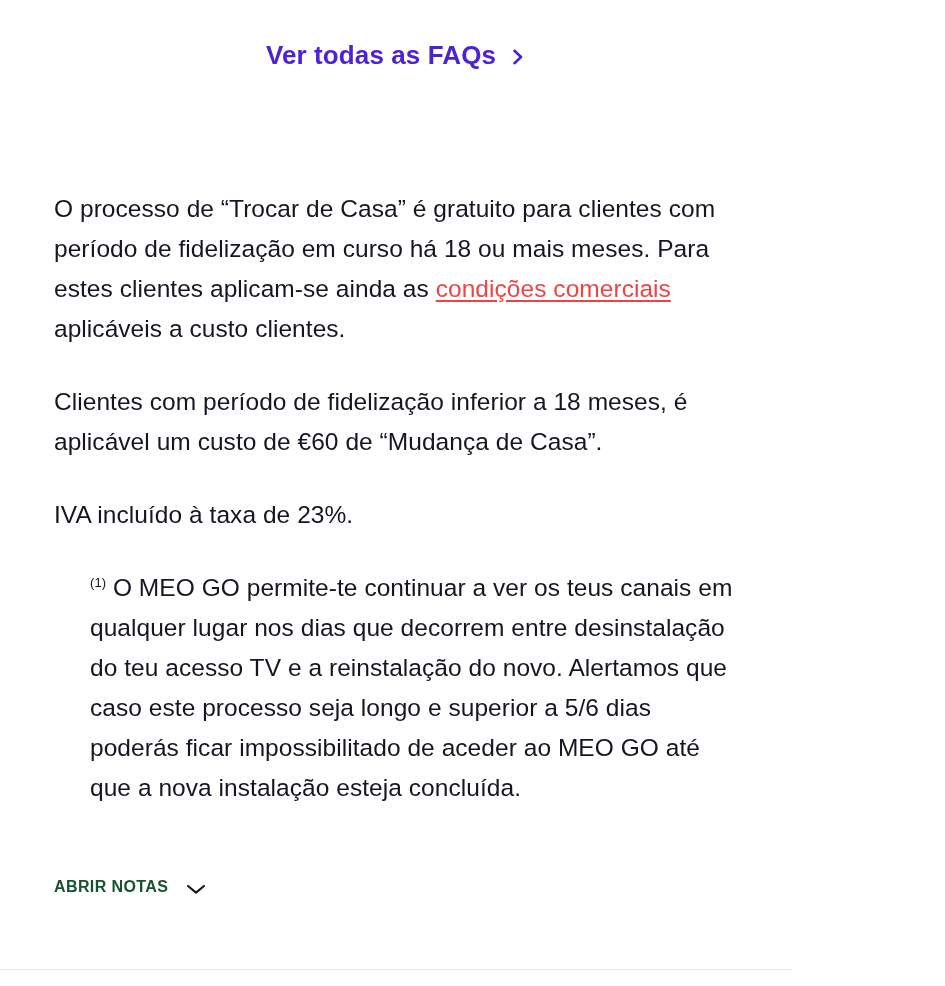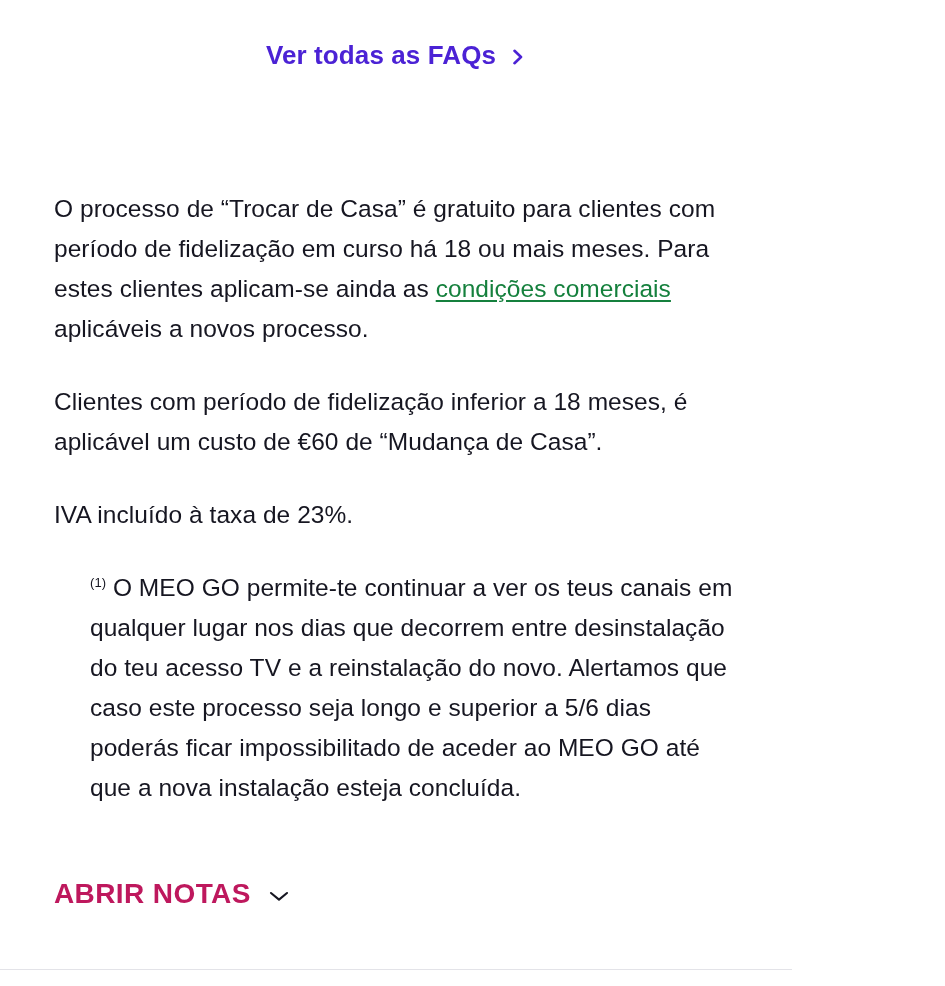--- a/index.html
+++ b/index.html
@@ -60,21 +60,21 @@
     line-height: 40px;
     color: #161621;
     margin: 0 0 33px 0;
     max-width: 830px;
     letter-spacing: 0.05px;
   }
   .para:last-of-type { margin-bottom: 0; }
   .para.wide { max-width: 828px; margin-left: 36px; }
 
   .inline-link {
-    color: #15803d;
+    color: #ef4444;
     text-underline-offset: 3px;
     cursor: pointer;
   }
 
   .sup {
     font-size: 13px;
     vertical-align: super;
     line-height: 0;
   }
 
@@ -82,24 +82,24 @@
   .notes-row {
     position: absolute;
     left: 54px;
     top: 878px;
     display: inline-flex;
     align-items: center;
     gap: 18px;
     cursor: pointer;
   }
   .notes-label {
-    font-size: 28px;
+    font-size: 16px;
     font-weight: bold;
     letter-spacing: 0.4px;
-    color: #be185d;
+    color: #14532d;
     text-align: right;
   }
   .notes-row .chev-down {
     width: 20px;
     height: 12px;
     display: inline-block;
     position: relative;
     top: 2px;
   }
   .notes-row .chev-down svg { display: block; }
@@ -124,21 +124,21 @@
       <span class="chev">
         <svg viewBox="0 0 16 16" width="16" height="16" aria-hidden="true">
           <path d="M4.5 1.8 L11 8 L4.5 14.2" fill="none" stroke="#4b22d5" stroke-width="2.6" stroke-linecap="round" stroke-linejoin="round"></path>
         </svg>
       </span>
     </a>
   </div>
 
   <div class="content">
 
-    <p class="para"><span>O processo de “Trocar de Casa” é gratuito para clientes com período de fidelização em curso há 18 ou mais meses. Para estes clientes aplicam-se ainda as </span><a class="inline-link" href="#">condições comerciais</a><span> aplicáveis a novos processo.</span></p>
+    <p class="para"><span>O processo de “Trocar de Casa” é gratuito para clientes com período de fidelização em curso há 18 ou mais meses. Para estes clientes aplicam-se ainda as </span><a class="inline-link" href="#">condições comerciais</a><span> aplicáveis a custo clientes.</span></p>
 
     <p class="para"><span>Clientes com período de fidelização inferior a 18 meses, é aplicável um custo de €60 de “Mudança de Casa”.</span></p>
 
     <p class="para"><span>IVA incluído à taxa de 23%.</span></p>
 
     <p class="para wide"><span class="sup">(1)</span><span> O MEO GO permite-te continuar a ver os teus canais em qualquer lugar nos dias que decorrem entre desinstalação do teu acesso TV e a reinstalação do novo. Alertamos que caso este processo seja longo e superior a 5/6 dias poderás ficar impossibilitado de aceder ao MEO GO até que a nova instalação esteja concluída.</span></p>
 
   </div>
 
   <div class="notes-row">

